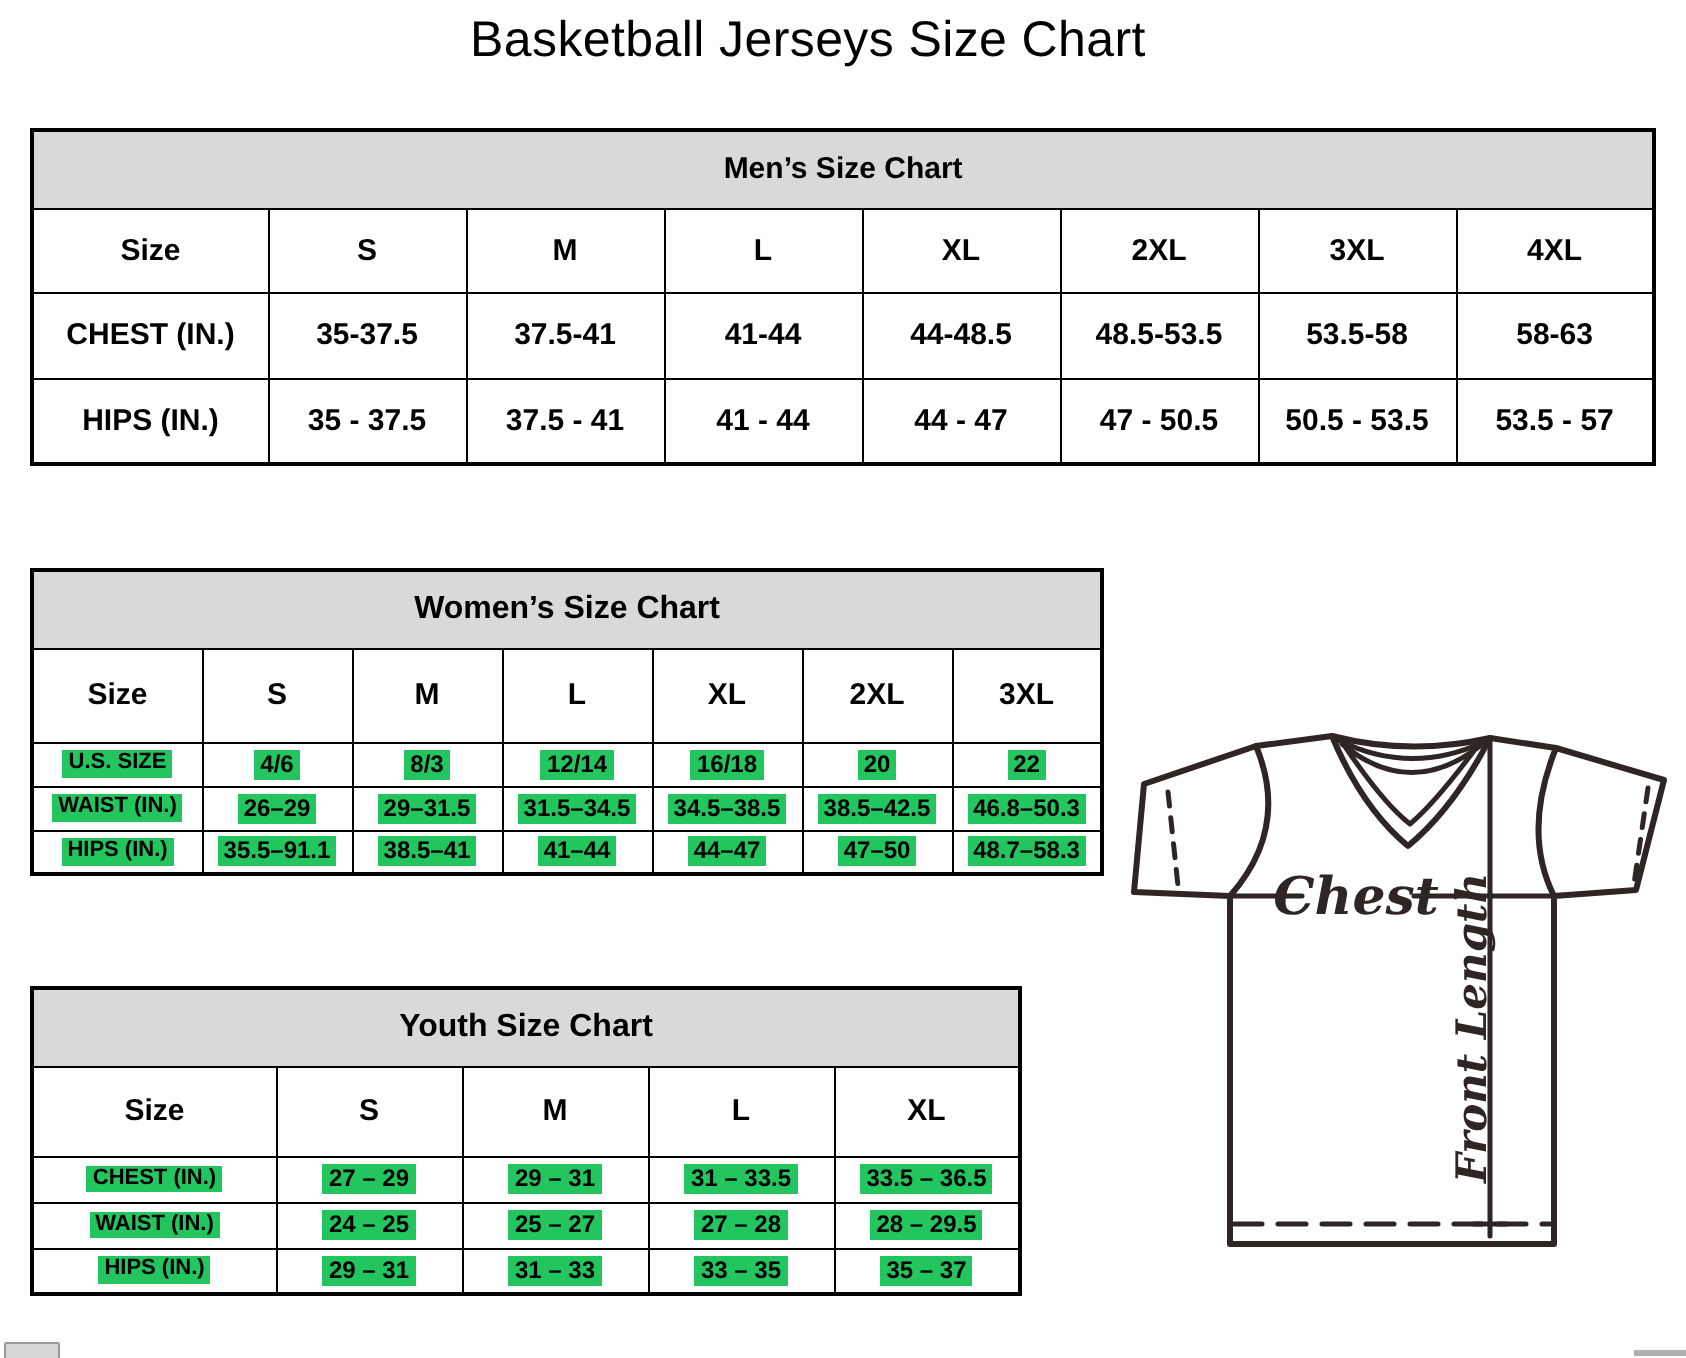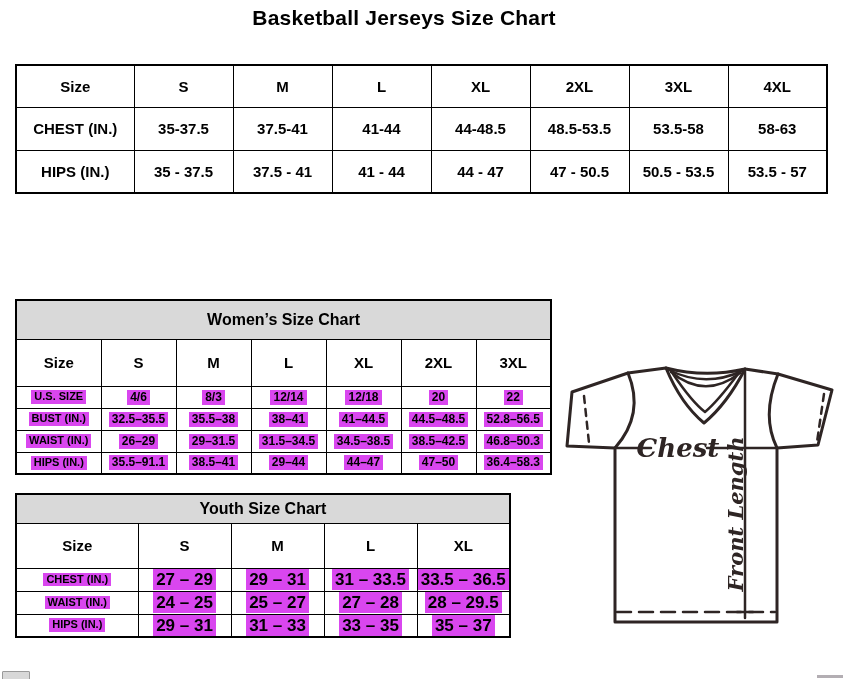--- a/index.html
+++ b/index.html
@@ -2,54 +2,54 @@
 <html><head>
 <meta charset="utf-8">
 <style>
   html,body{margin:0;padding:0;}
   body{
     width:843px;height:679px;position:relative;background:#ffffff;
     font-family:"Liberation Sans", sans-serif;color:#000;overflow:hidden;
   }
   .page-title{
     position:absolute;left:0;top:6px;width:808px;text-align:center;
-    font-size:21px;font-weight:bold;letter-spacing:0.2px;
+    font-size:25px;font-weight:normal;letter-spacing:0.2px;
   }
   table{
     position:absolute;border-collapse:collapse;table-layout:fixed;background:#fff;
     border:2px solid #000;
   }
   td{
     border:1px solid #000;text-align:center;vertical-align:middle;
     font-weight:bold;padding:0;overflow:hidden;
   }
   tr.band td{background:#d9d9d9;font-size:16px;border:1px solid #000;}
   
   #mens{left:15px;top:64px;width:813px;}
   #mens td{font-size:15px;}
   #mens tr.band{height:39px;}
   #mens tr.cols{height:42px;}
   #mens tr.data{height:43px;}
   
-  #womens{left:15px;top:299px;width:537px;padding-left:48px;}
+  #womens{left:15px;top:284px;width:537px;padding-left:48px;}
   #womens tr.band{height:39px;}
   #womens tr.cols{height:47px;}
   #womens tr.cols td{font-size:15px;}
   #womens tr.data{height:22px;}
   #womens tr.data td{font-size:12px;}
   #womens tr.data td.rowlabel{font-size:11px;}
   
   #youth{left:15px;top:493px;width:495px;}
-  #youth tr.band{height:29px;}
+  #youth tr.band{height:39px;}
   #youth tr.cols{height:45px;}
   #youth tr.cols td{font-size:15px;}
   #youth tr.data{height:23px;}
-  #youth tr.data td{font-size:17px;}
+  #youth tr.data td{font-size:12px;}
   #youth tr.data td.rowlabel{font-size:11px;}
-  .hl{background:#d946ef;padding:0 3px;display:inline-block;line-height:1.25;}
+  .hl{background:#22c55e;padding:0 3px;display:inline-block;line-height:1.25;}
   
   .jersey{position:absolute;left:559px;top:356px;}
   .jersey text{
     font-family:"DejaVu Serif","Liberation Serif",serif;
     font-style:italic;font-weight:bold;
   }
   
   .scrap-left{
     position:absolute;left:2px;top:671px;width:26px;height:7px;
     background:#d8d8d8;border:1px solid #9a9a9a;border-radius:1px;
@@ -68,20 +68,23 @@
     <col style="width:118px">
       <col style="width:99px">
       <col style="width:99px">
       <col style="width:99px">
     <col style="width:99px">
       <col style="width:99px">
       <col style="width:99px">
       <col style="width:99px">
   </colgroup>
   <tbody>
+      <tr class="band">
+    <td colspan="8">Men’s Size Chart</td>
+  </tr>
   <tr class="cols">
     <td>Size</td>
     <td>S</td>
     <td>M</td>
     <td>L</td>
     <td>XL</td>
     <td>2XL</td>
     <td>3XL</td>
     <td>4XL</td>
   </tr>
@@ -129,50 +132,41 @@
     <td>L</td>
     <td>XL</td>
     <td>2XL</td>
     <td>3XL</td>
   </tr>
   <tr class="data">
     <td class="rowlabel"><span class="hl">U.S. SIZE</span></td>
     <td><span class="hl">4/6</span></td>
     <td><span class="hl">8/3</span></td>
     <td><span class="hl">12/14</span></td>
-    <td><span class="hl">12/18</span></td>
+    <td><span class="hl">16/18</span></td>
     <td><span class="hl">20</span></td>
     <td><span class="hl">22</span></td>
-  </tr>
-  <tr class="data">
-    <td class="rowlabel"><span class="hl">BUST (IN.)</span></td>
-    <td><span class="hl">32.5–35.5</span></td>
-    <td><span class="hl">35.5–38</span></td>
-    <td><span class="hl">38–41</span></td>
-    <td><span class="hl">41–44.5</span></td>
-    <td><span class="hl">44.5–48.5</span></td>
-    <td><span class="hl">52.8–56.5</span></td>
   </tr>
   <tr class="data">
     <td class="rowlabel"><span class="hl">WAIST (IN.)</span></td>
     <td><span class="hl">26–29</span></td>
     <td><span class="hl">29–31.5</span></td>
     <td><span class="hl">31.5–34.5</span></td>
     <td><span class="hl">34.5–38.5</span></td>
     <td><span class="hl">38.5–42.5</span></td>
     <td><span class="hl">46.8–50.3</span></td>
   </tr>
   <tr class="data">
     <td class="rowlabel"><span class="hl">HIPS (IN.)</span></td>
     <td><span class="hl">35.5–91.1</span></td>
     <td><span class="hl">38.5–41</span></td>
-    <td><span class="hl">29–44</span></td>
+    <td><span class="hl">41–44</span></td>
     <td><span class="hl">44–47</span></td>
     <td><span class="hl">47–50</span></td>
-    <td><span class="hl">36.4–58.3</span></td>
+    <td><span class="hl">48.7–58.3</span></td>
   </tr>
 </tbody>
   </table>
 
 <table id="youth">
   <colgroup>
     <col style="width:122px">
       <col style="width:93px">
       <col style="width:93px">
       <col style="width:93px">

